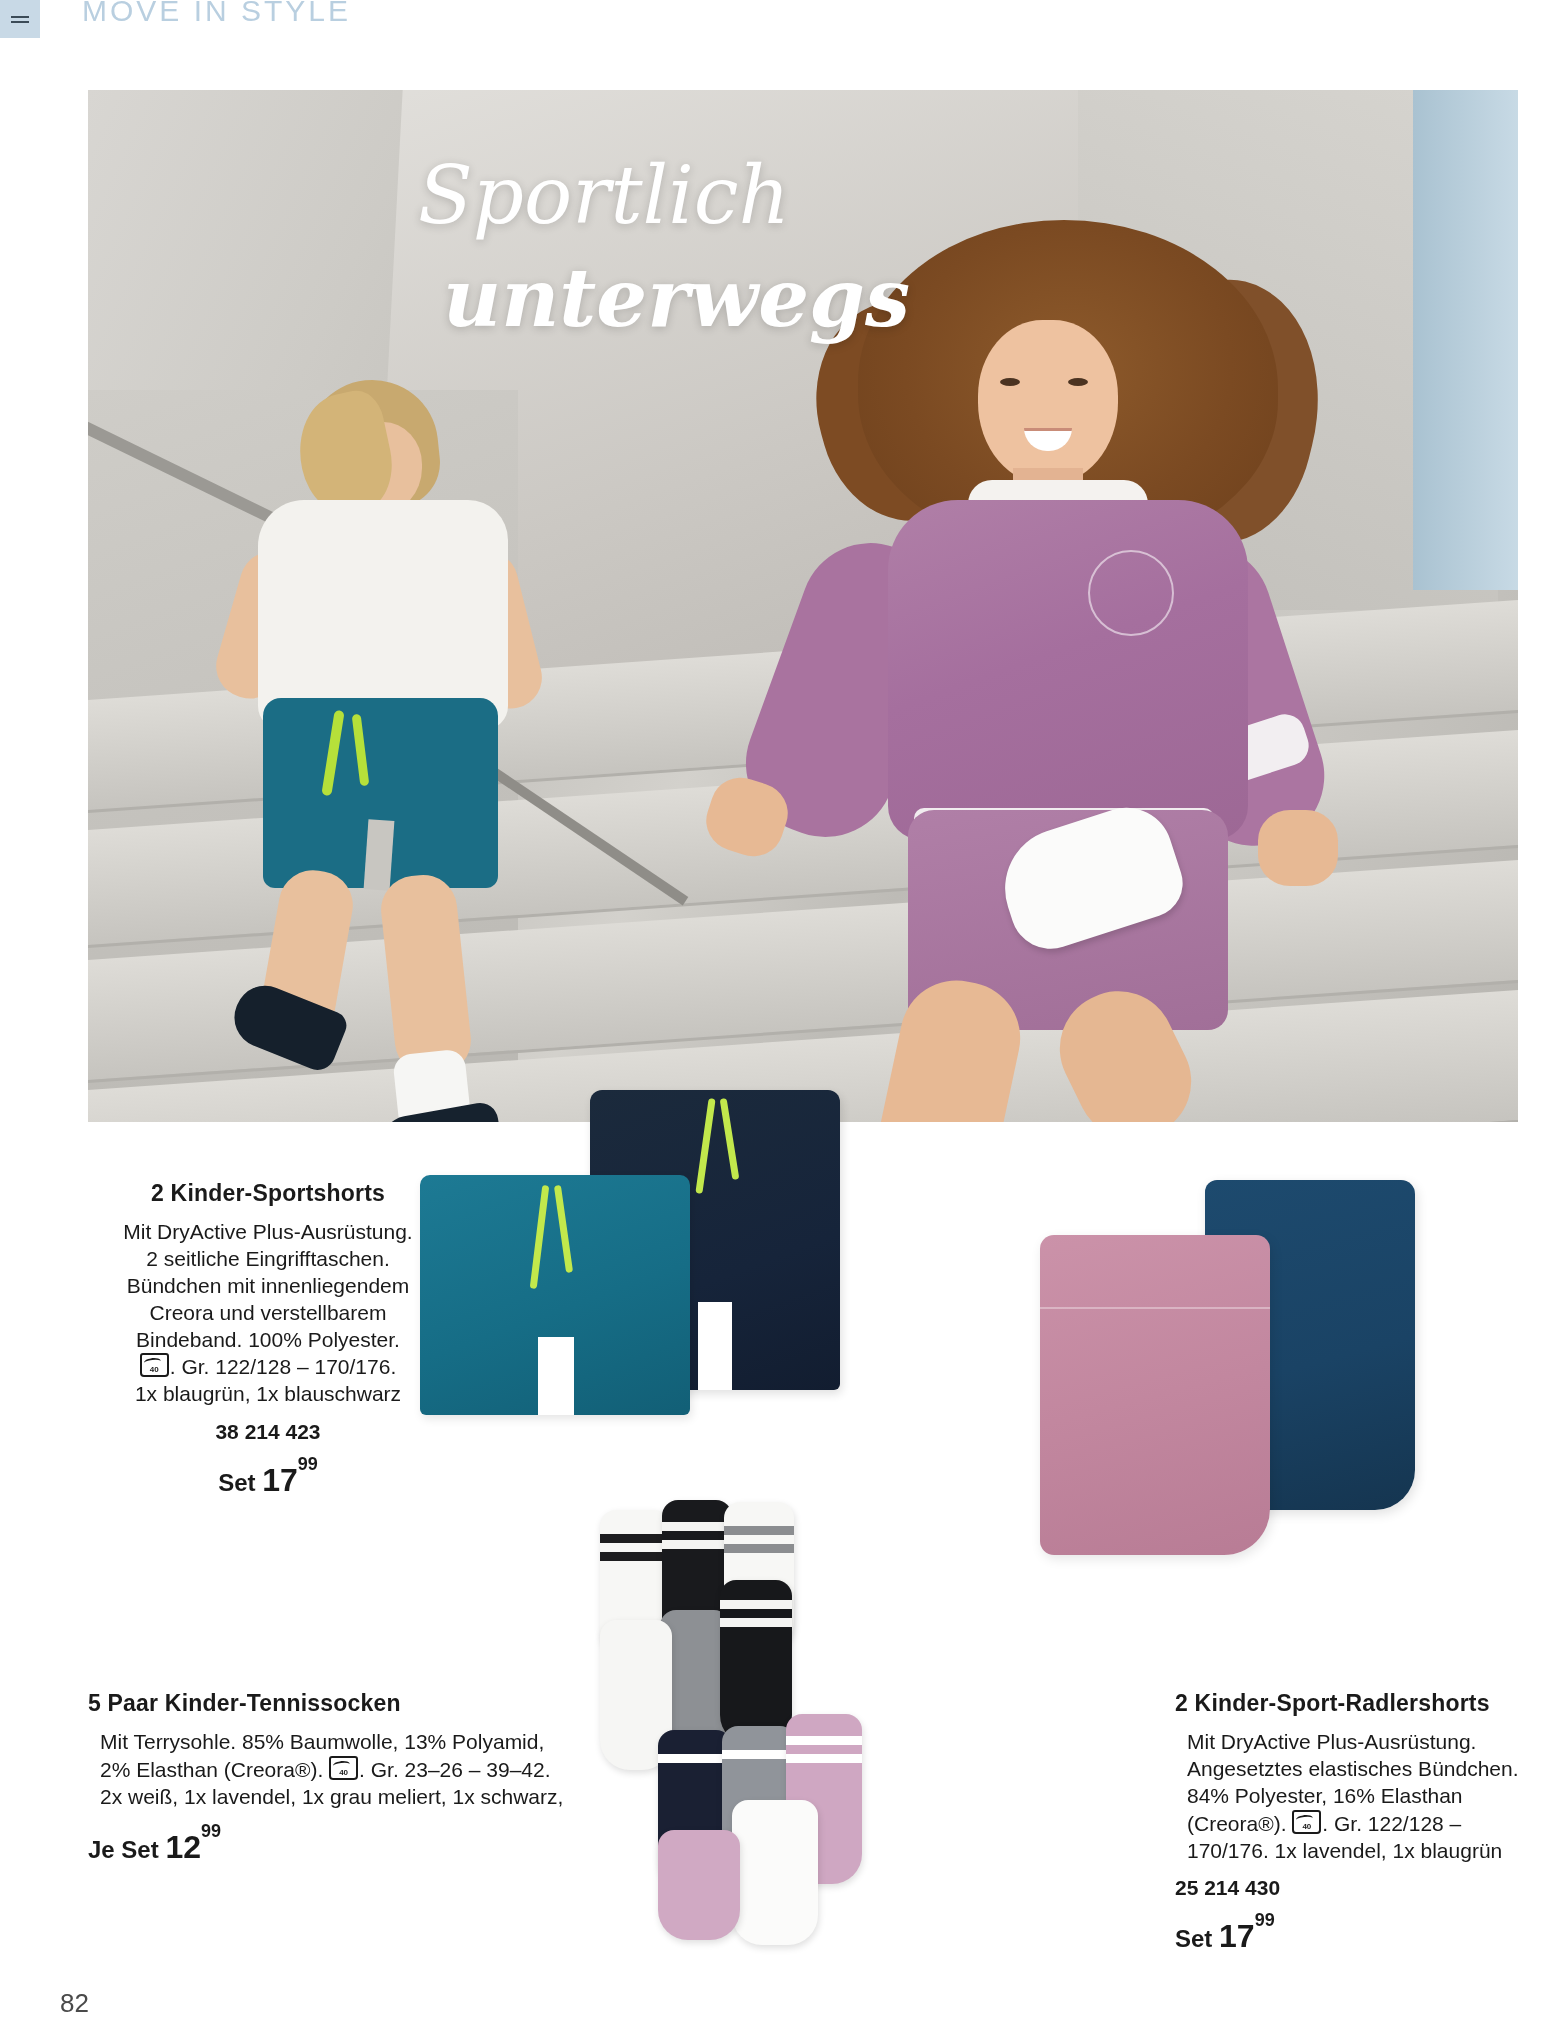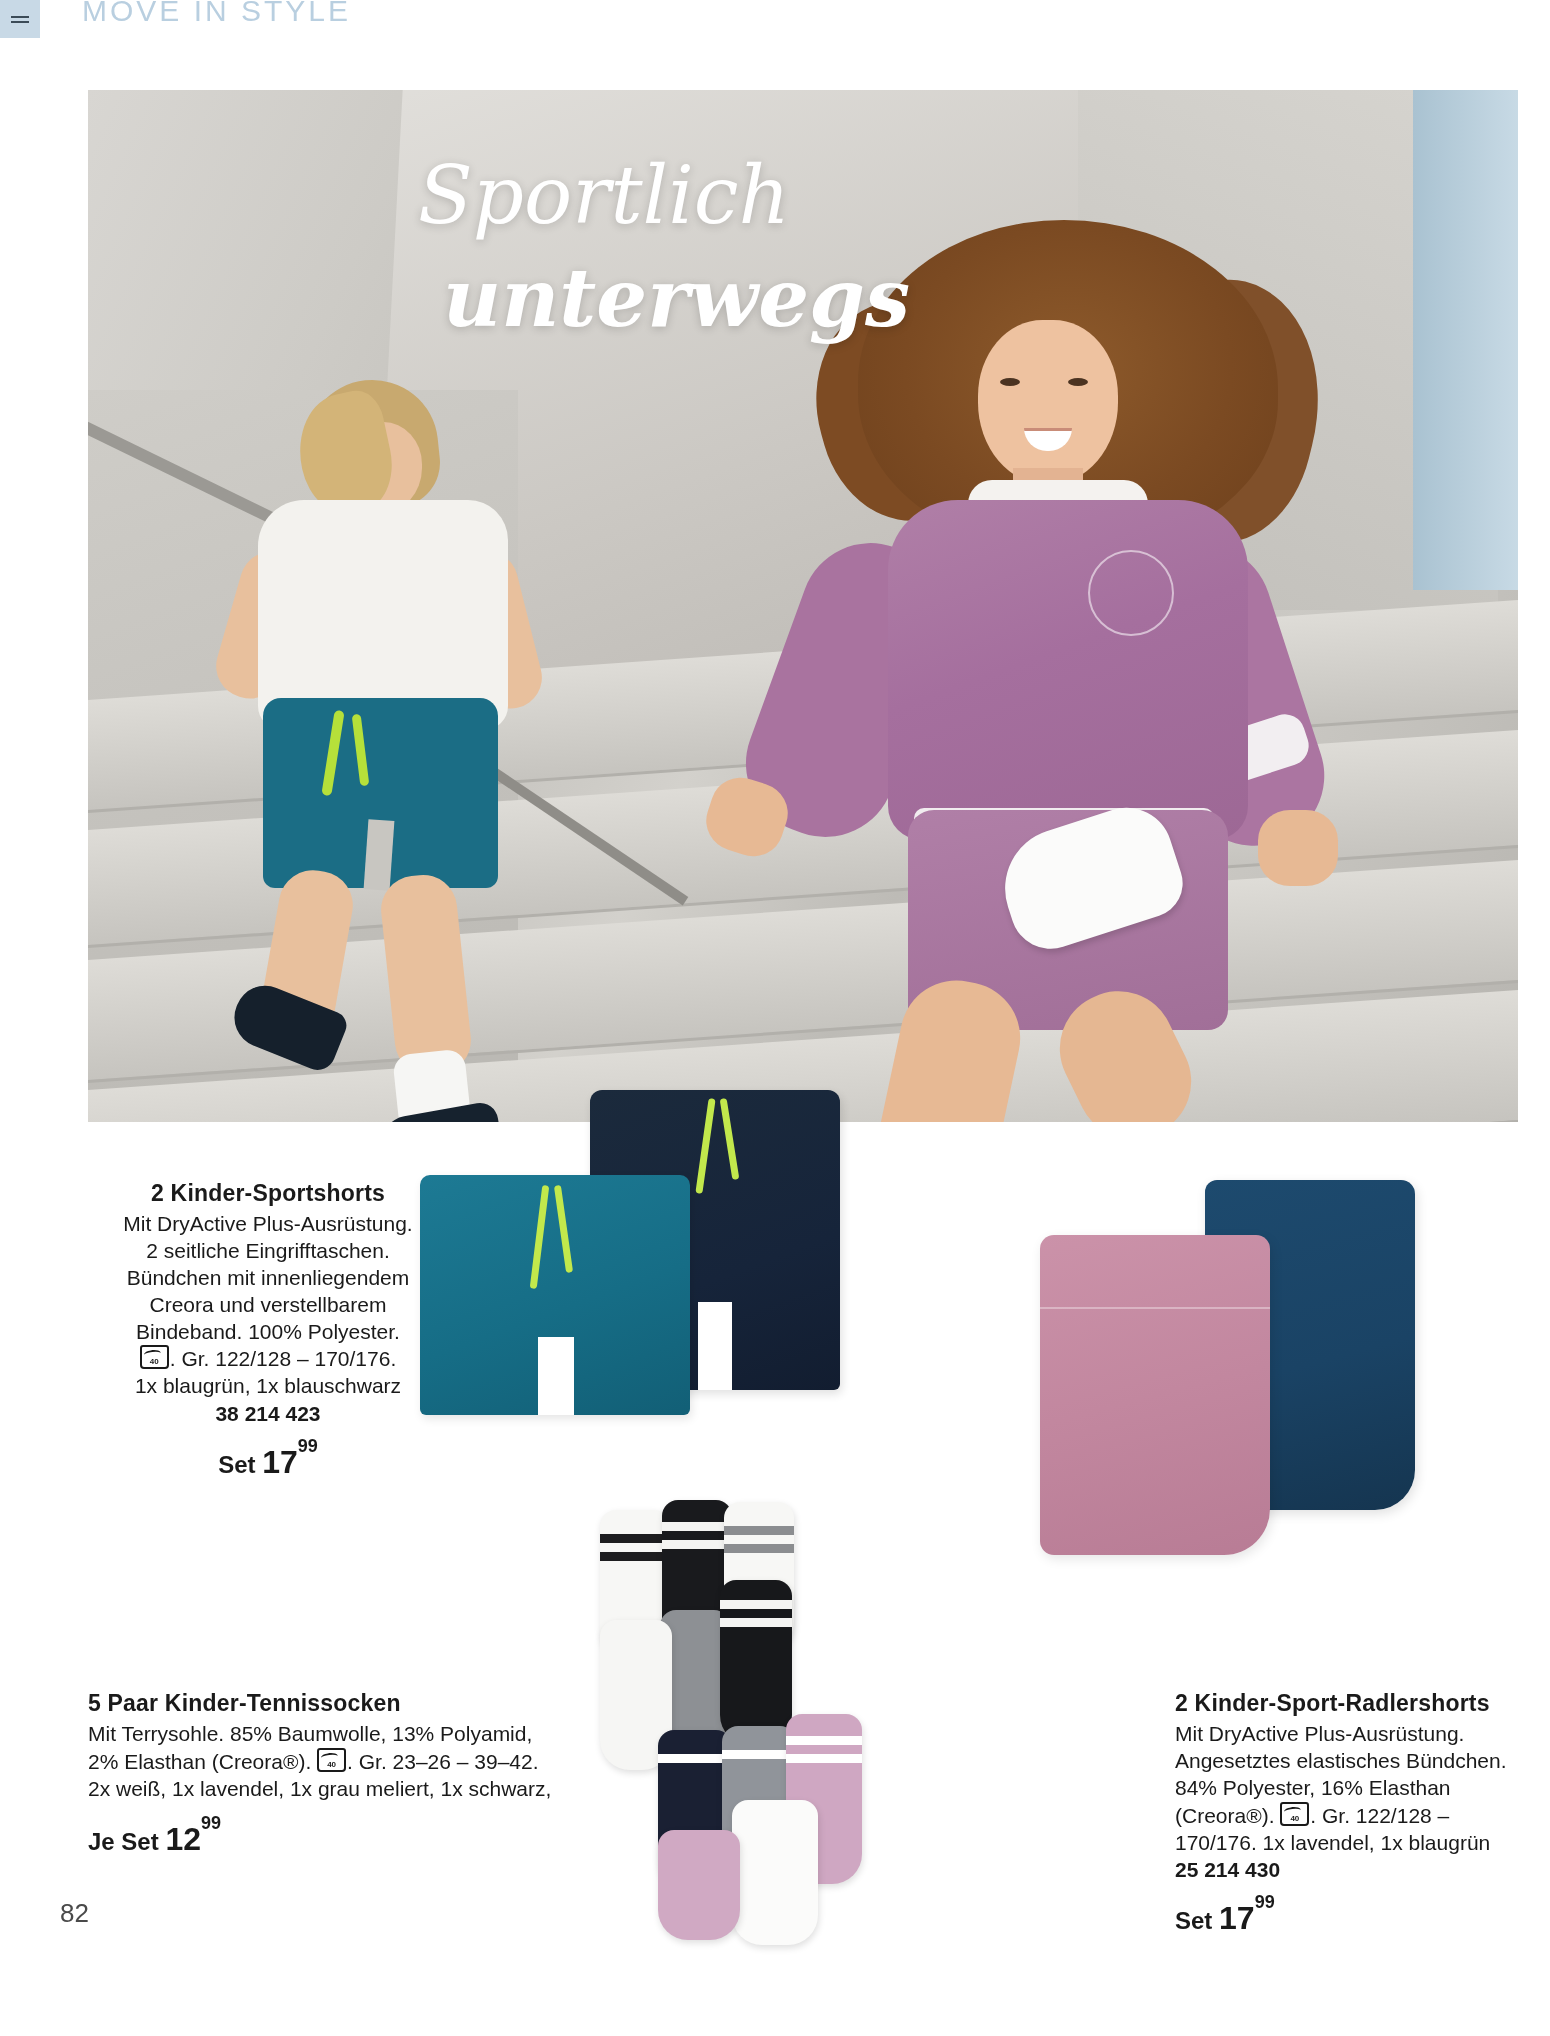--- a/index.html
+++ b/index.html
@@ -457,21 +457,21 @@
   .block { position: absolute; }
   .prod-title {
     font-size: 23px;
     font-weight: bold;
     letter-spacing: .2px;
     margin: 0 0 4px 0;
   }
   .prod-desc {
     font-size: 21px;
     line-height: 1.28;
-    margin: 0;
+    margin: 12px;
   }
   .prod-desc .artnr { font-weight: bold; white-space: nowrap; }
   .artline { font-size: 21px; font-weight: bold; margin-top: 2px; }
   .price {
     margin-top: 18px;
     font-size: 24px;
     font-weight: bold;
   }
   .price .amount { font-size: 32px; }
   .price sup { font-size: 18px; top: -12px; position: relative; }
@@ -501,21 +501,21 @@
     font-weight: bold;
   }
 
   #block-shorts { left: 88px; top: 1180px; width: 360px; text-align: center; }
   #block-socks  { left: 88px; top: 1690px; width: 640px; }
   #block-radler { left: 1175px; top: 1690px; width: 360px; }
 
   .page-num {
     position: absolute;
     left: 60px;
-    top: 1898px;
+    top: 1988px;
     font-size: 26px;
     color: #4a4a4a;
   }
 </style>
 </head>
 <body>
 
 <div class="top-banner">
   <div class="banner-tab">
     <div class="bar b1"></div>

